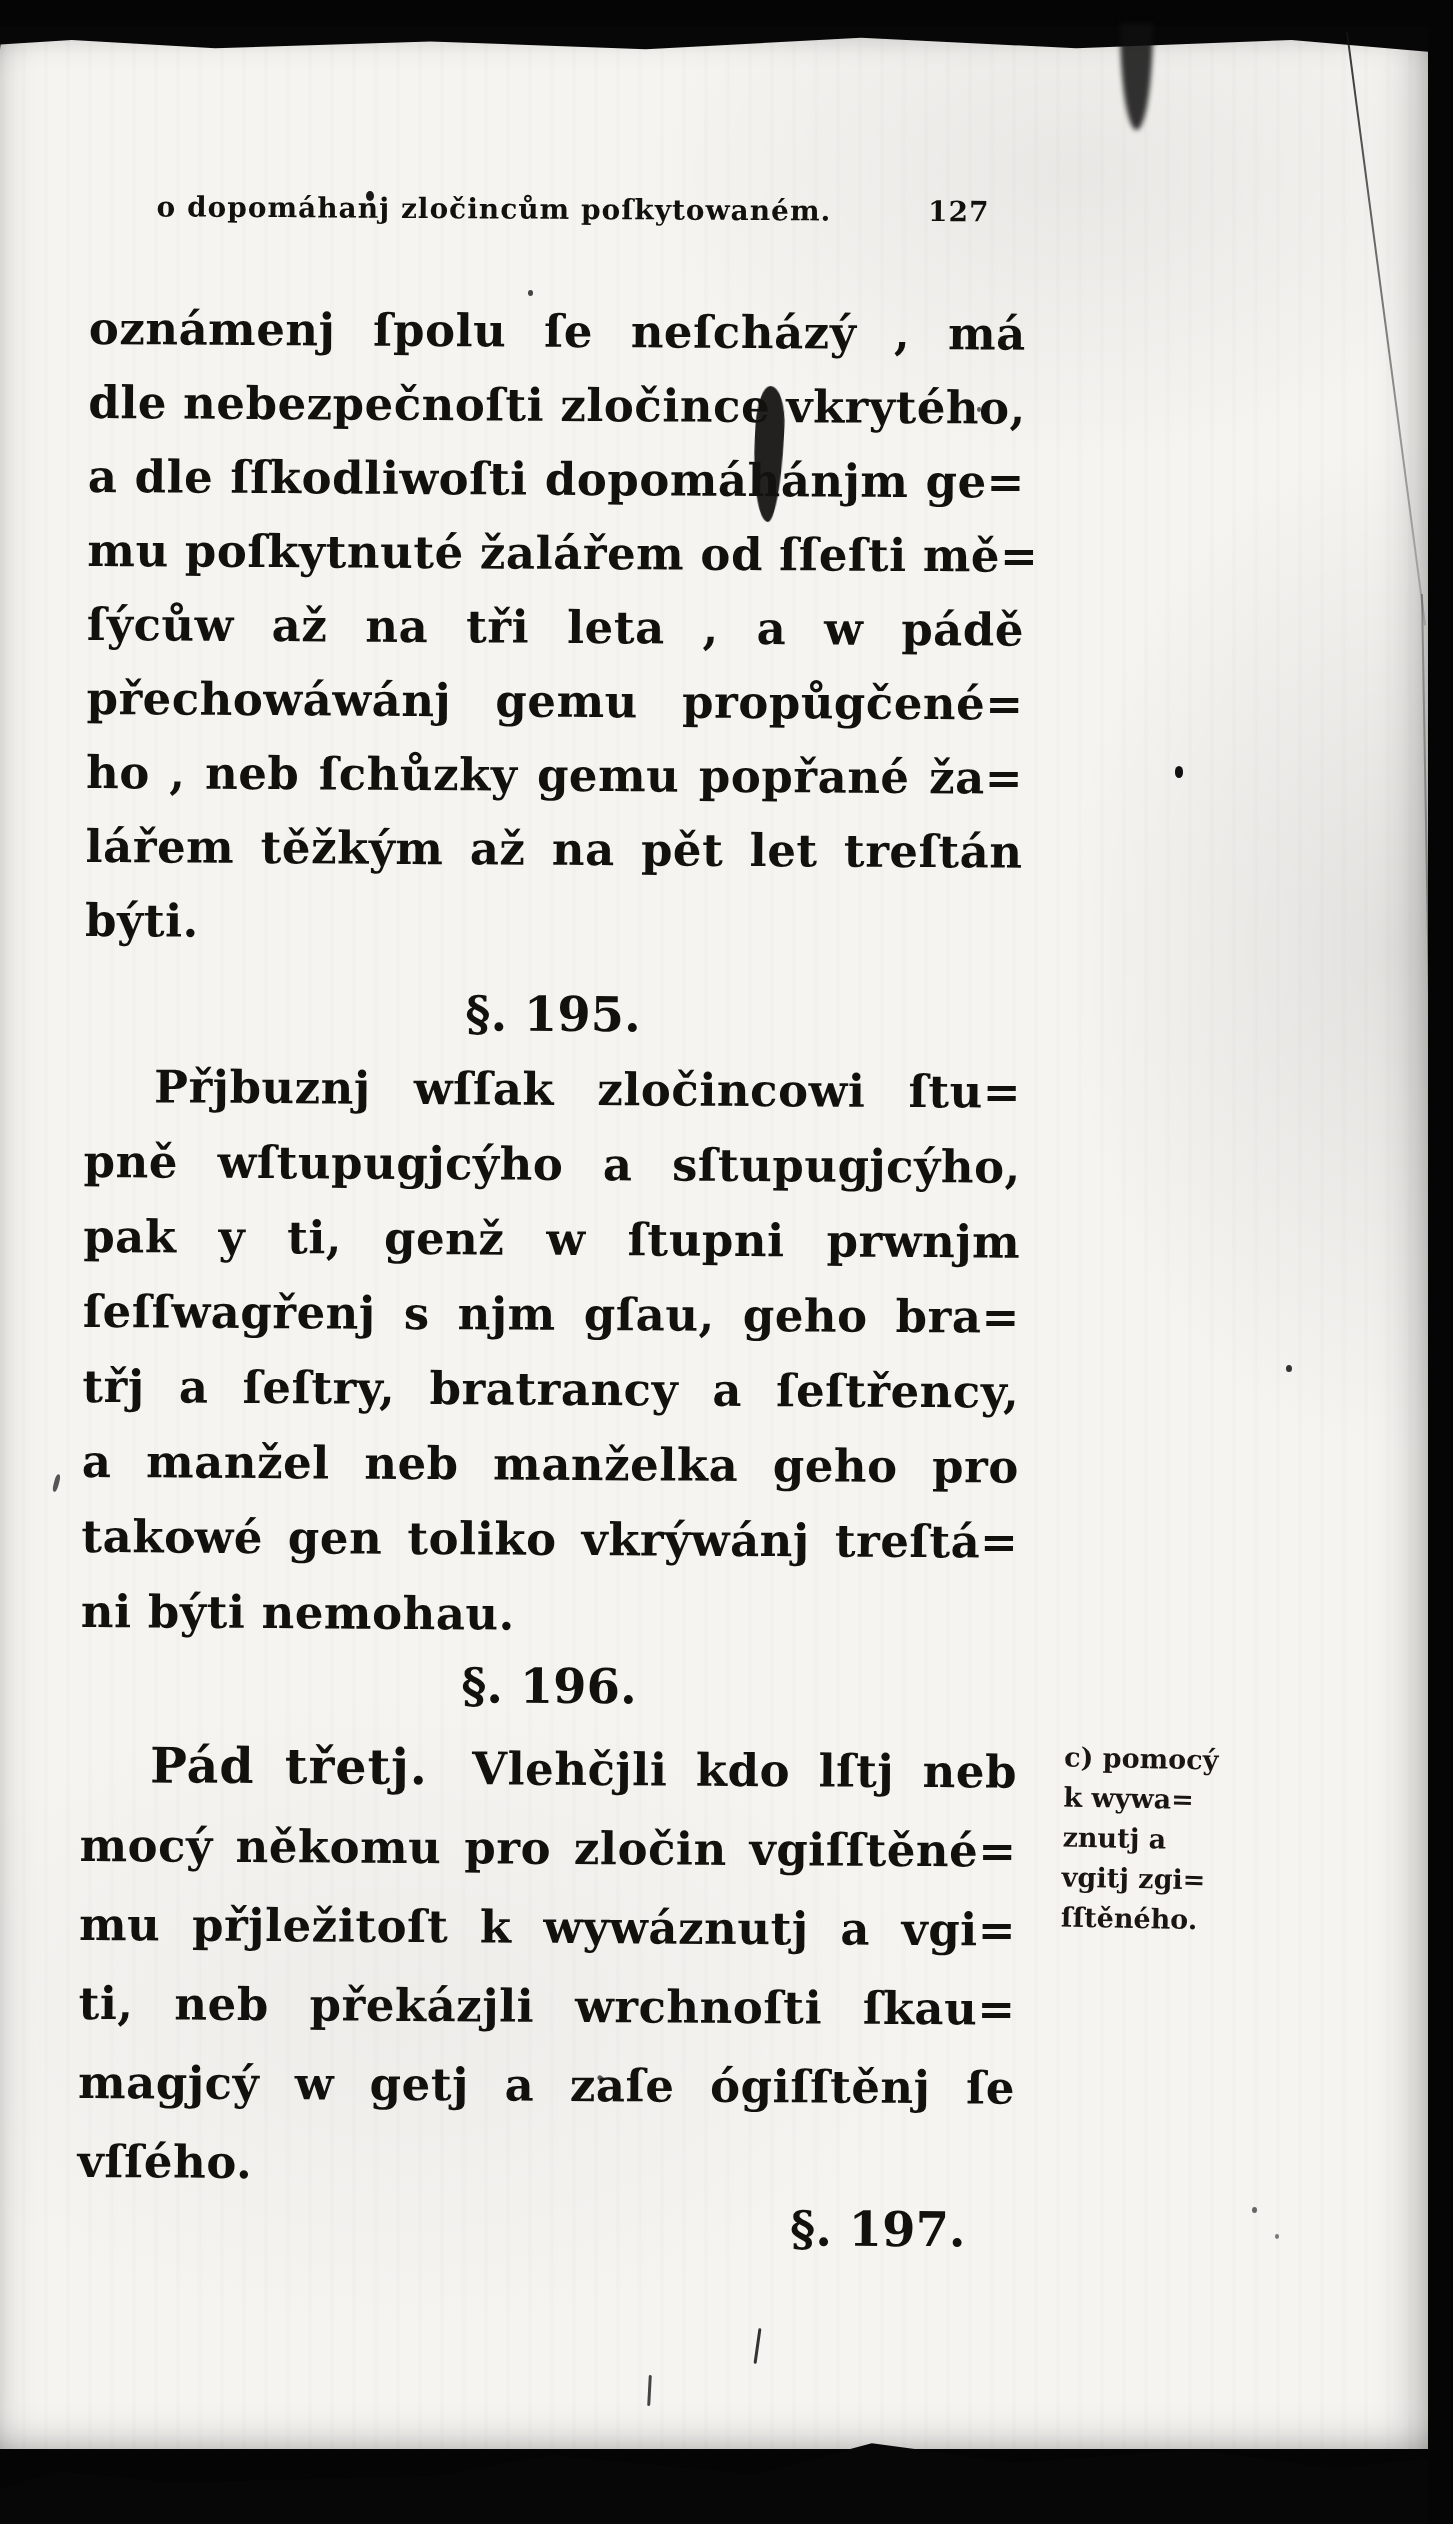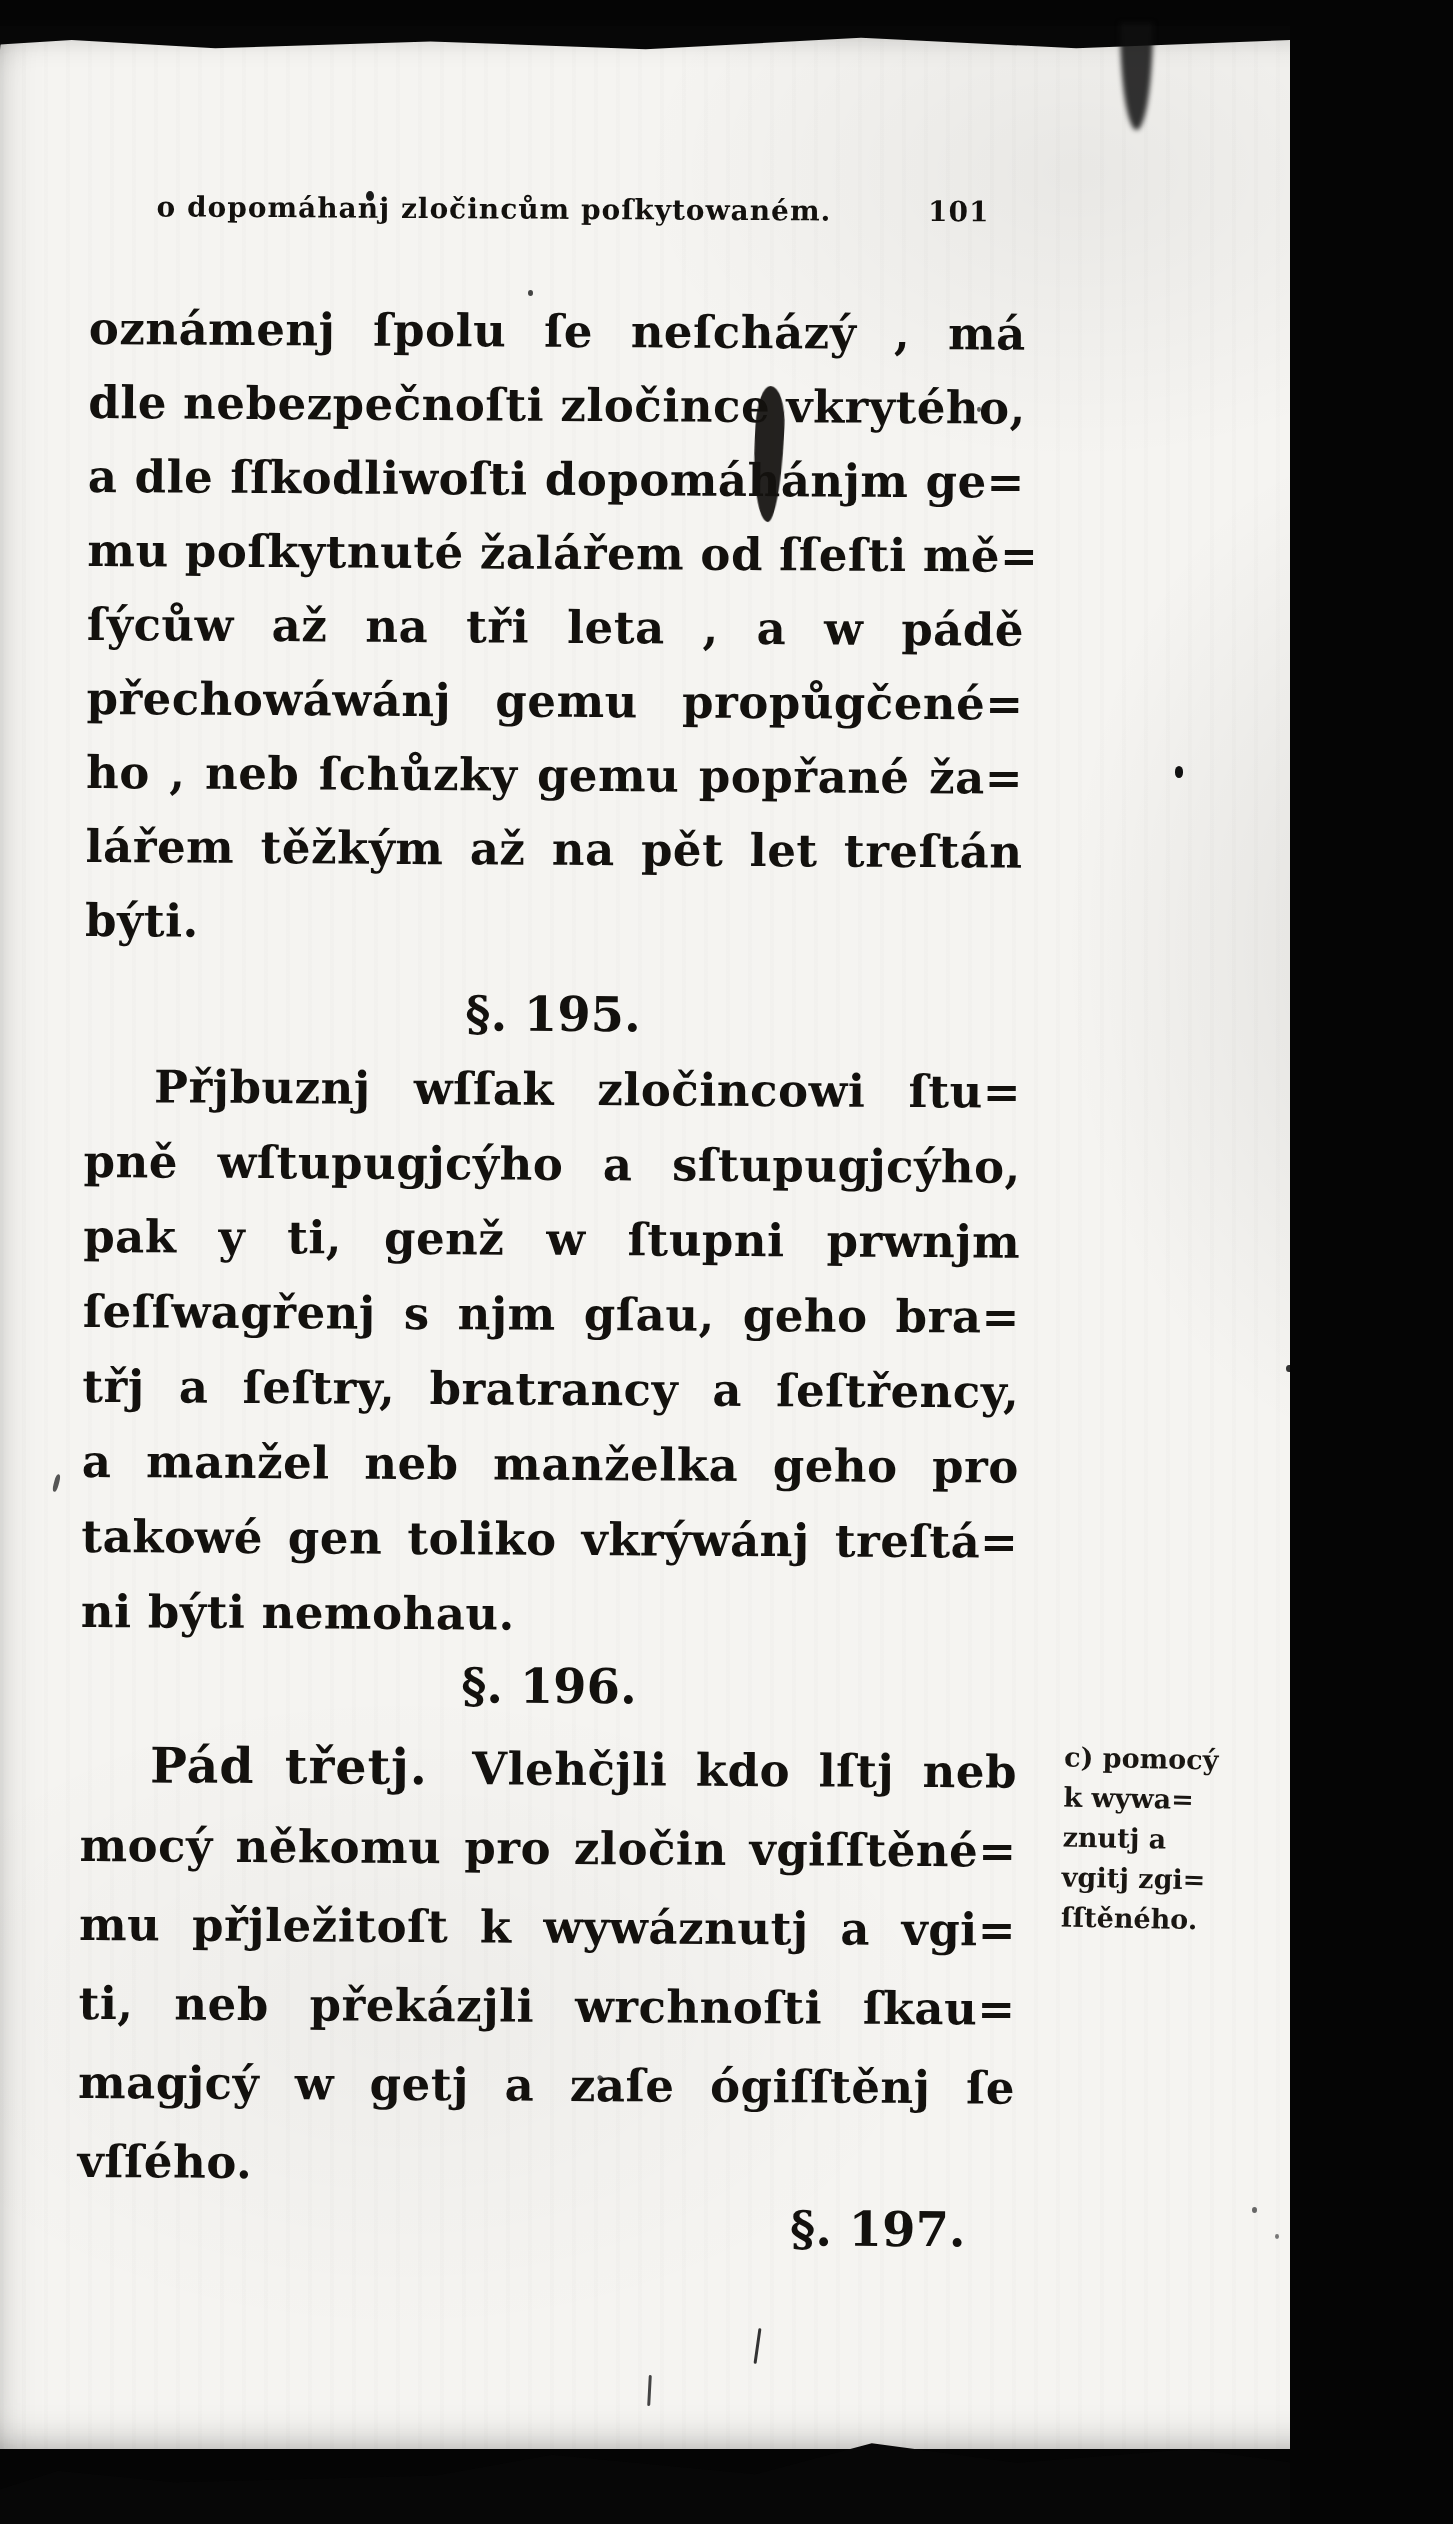--- a/index.html
+++ b/index.html
@@ -1,16 +1,16 @@
 <!DOCTYPE html>
 <html style="font-size:8.3px"><head>
 <meta charset="utf-8">
 <style>
   html,body{margin:0;padding:0;background:#050505;}
-  .scan{position:relative;width:1290px;height:2525px;background:#050505;overflow:hidden;
+  .scan{position:relative;width:1428px;height:2525px;background:#050505;overflow:hidden;
         font-family:"DejaVu Serif", serif;}
   .paper{position:absolute;left:0;top:26px;width:1435px;height:2423px;
     background:
       repeating-linear-gradient(90deg, rgba(0,0,0,0.012) 0 4.2px, rgba(0,0,0,0) 4.2px 22px),
       radial-gradient(625px 417px at 75% 6%, rgba(0,0,0,0.05), rgba(0,0,0,0) 70%),
       radial-gradient(469px 729px at 97% 38%, rgba(0,0,0,0.08), rgba(0,0,0,0) 70%),
       radial-gradient(781px 469px at 28% 82%, rgba(0,0,0,0.03), rgba(0,0,0,0) 70%),
       #f5f4f1;
     border-radius:24px 11.5px 0 0;
     box-shadow: inset -36px 0 47px -26px rgba(0,0,0,0.35),
@@ -78,21 +78,21 @@
   <div class="speck" style="left:597px;top:2076px;width:7.3px;height:5.2px;background:#555;transform:rotate(40deg);"></div>
   <div class="speck" style="left:756px;top:2328px;width:3.1px;height:36px;background:#333;transform:rotate(8deg);border-radius:1.6px;"></div>
   <div class="speck" style="left:1252px;top:2207px;width:5.2px;height:6.2px;background:#666;"></div>
   <div class="speck" style="left:1275px;top:2234px;width:4.2px;height:5.2px;background:#777;"></div>
   <div class="speck" style="left:648px;top:2375px;width:2.6px;height:31px;background:#444;transform:rotate(3deg);border-radius:1.6px;"></div>
 
   <div class="text">
 
     <div class="header-row">
       <span>o dopomáhanj zločincům poſkytowaném.</span>
-      <span>101</span>
+      <span>127</span>
     </div>
 
     <div class="col p1">
       <div class="line">oznámenj ſpolu ſe neſcházý , má</div>
       <div class="line">dle nebezpečnoſti zločince vkrytého,</div>
       <div class="line">a dle ſſkodliwoſti dopomáhánjm ge=</div>
       <div class="line">mu poſkytnuté žalářem od ſſeſti mě=</div>
       <div class="line">ſýcůw až na tři leta , a w pádě</div>
       <div class="line">přechowáwánj gemu propůgčené=</div>
       <div class="line">ho , neb ſchůzky gemu popřané ža=</div>

